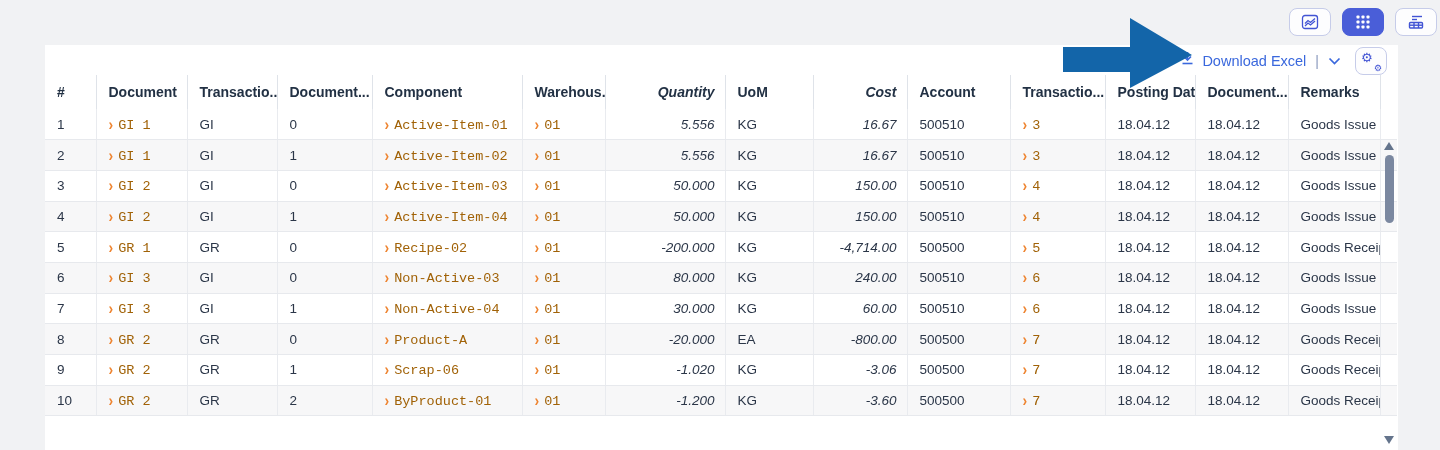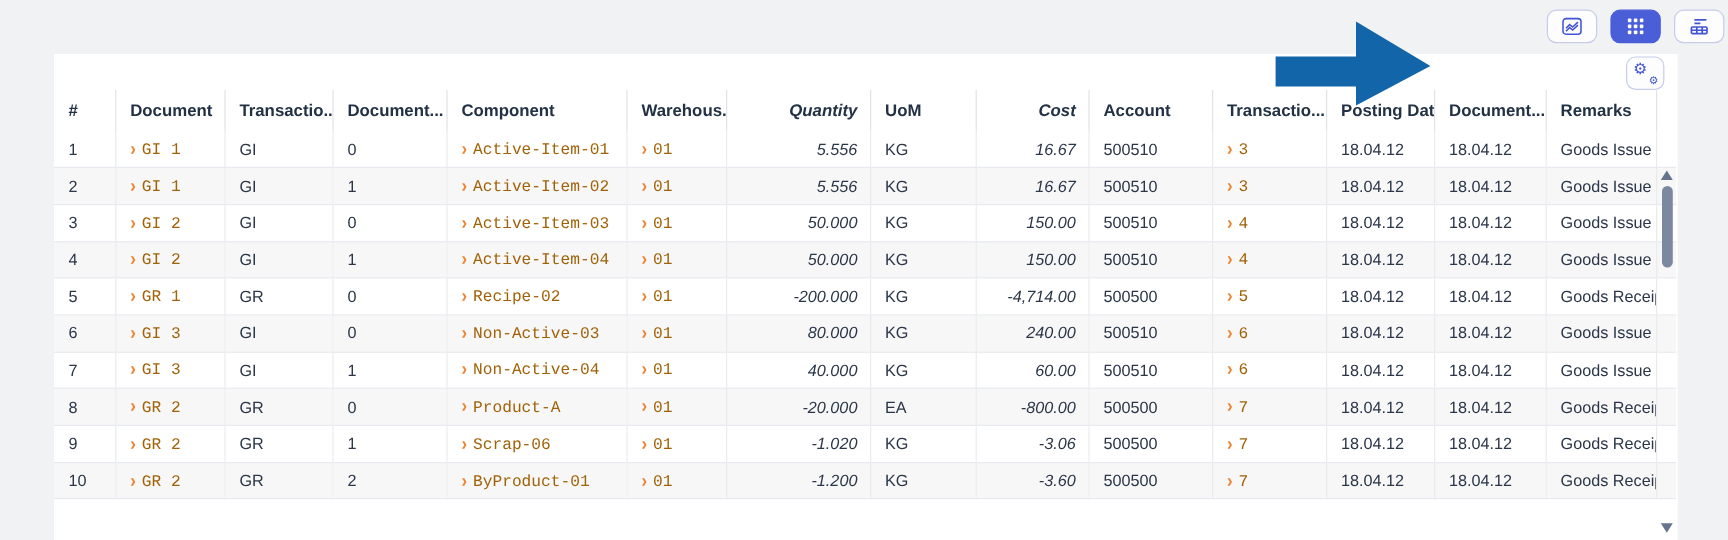--- a/index.html
+++ b/index.html
@@ -125,20 +125,36 @@
             <path d="M7 8.5 V14"></path>
             <path d="M11.5 8.5 V14"></path>
         </svg>
       </span>
     </div>
   </div>
 
   <div class="card">
 
     <div class="toolbar">
+      <div class="dl-group">
+        <span>
+          <svg width="15" height="15" viewBox="0 0 15 15" fill="none" stroke="#3a68dd" stroke-width="1.6">
+            <path d="M7.5 1 V8.5"></path>
+            <path d="M4 5.5 L7.5 9 L11 5.5"></path>
+            <path d="M2.5 12.5 H12.5"></path>
+          </svg>
+        </span>
+        <span class="dl-label">Download Excel</span>
+        <span class="dl-sep">|</span>
+        <span>
+          <svg width="13" height="9" viewBox="0 0 13 9" fill="none" stroke="#3a68dd" stroke-width="1.7">
+            <path d="M1.5 1.5 L6.5 6.5 L11.5 1.5"></path>
+          </svg>
+        </span>
+      </div>
       <div class="gear-btn">
         <span class="gear-main">⚙</span>
         <span class="gear-small">⚙</span>
       </div>
     </div>
 
     <div class="tbl-wrap">
       <table>
           <colgroup>
             <col style="width: 51px;">
@@ -279,21 +295,21 @@
               <td>Goods Issue</td>
               <td class="gutter"></td>
             </tr>
             <tr>
               <td>7</td>
               <td><span class="chev">›</span><span class="cell-link">GI 3</span></td>
               <td>GI</td>
               <td>1</td>
               <td><span class="chev">›</span><span class="cell-link">Non-Active-04</span></td>
               <td><span class="chev">›</span><span class="cell-link">01</span></td>
-              <td class="al-right">40.000</td>
+              <td class="al-right">30.000</td>
               <td>KG</td>
               <td class="al-right">60.00</td>
               <td>500510</td>
               <td><span class="chev">›</span><span class="cell-link">6</span></td>
               <td>18.04.12</td>
               <td>18.04.12</td>
               <td>Goods Issue</td>
               <td class="gutter"></td>
             </tr>
             <tr class="alt">

